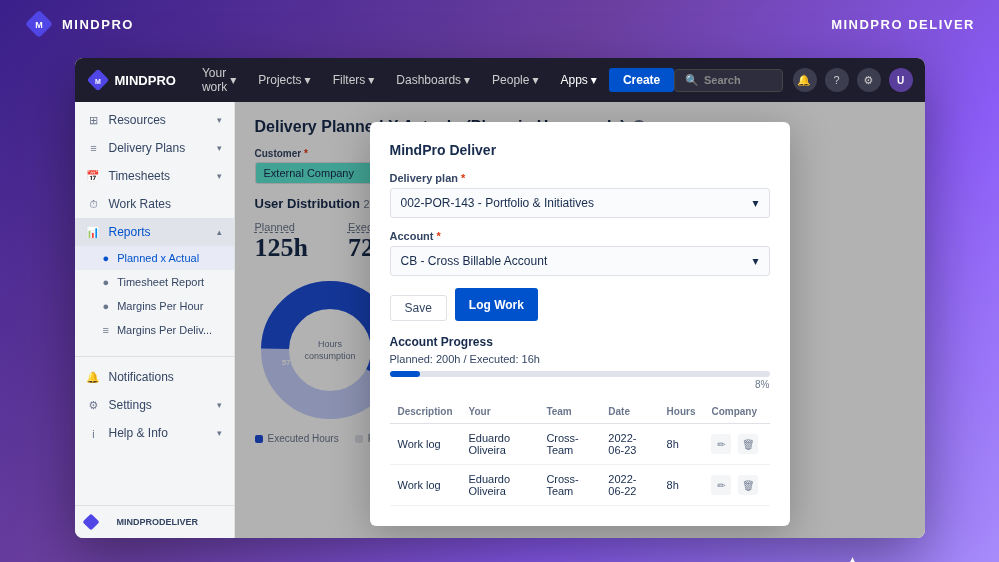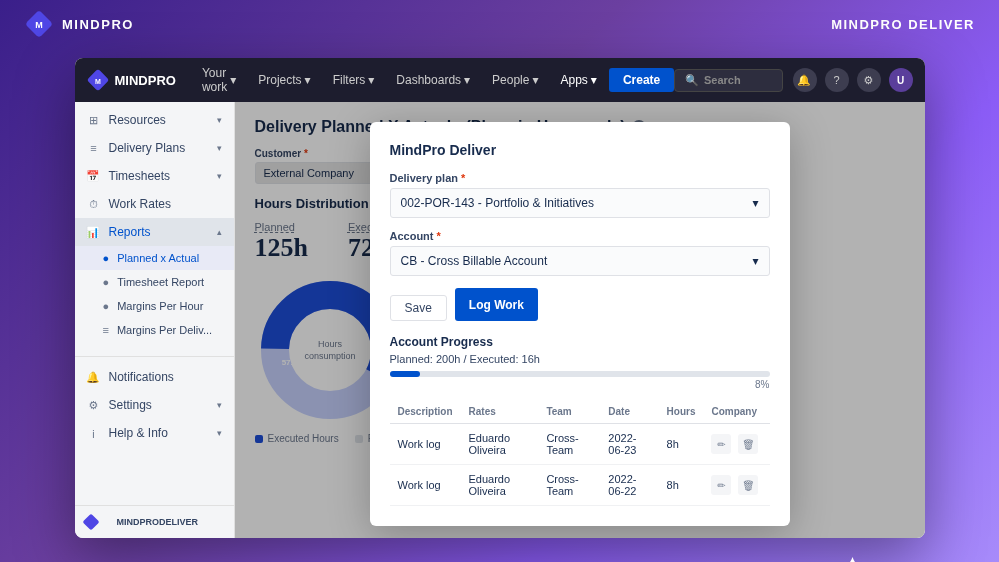--- a/index.html
+++ b/index.html
@@ -278,21 +278,21 @@
       font-size: 10px;
       font-weight: 600;
       color: #344563;
     }
     .filter-label .required { color: #de350b; }
     .filter-select {
       display: flex;
       align-items: center;
       border: 1px solid #dfe1e6;
       border-radius: 3px;
-      background: #e5e5e5;
+      background: #5eead4;
       padding: 4px 8px;
       font-size: 11px;
       color: #172b4d;
       gap: 6px;
       cursor: pointer;
       min-width: 130px;
     }
     .filter-select-text { flex: 1; }
     .filter-chevron { color: #6b778c; font-size: 9px; }
     .filter-date {
@@ -715,21 +715,21 @@
               <div class="filter-label">
                 <span>Start Date</span>
                 <span class="required"> *</span>
               </div>
               <div class="filter-date">From: 05/04/2...</div>
             </div>
           </div>
 
           <div>
             <div class="hours-section-title">
-              <span>Hours Distribution</span>
+              <span>User Distribution</span>
               <span class="hours-subtitle">2022 (May to Jun)</span>
             </div>
             <div class="metrics-row">
               <div class="metric-item">
                 <span class="metric-label">Planned</span>
                 <span class="metric-value">125h</span>
               </div>
               <div class="metric-item">
                 <span class="metric-label">Executed</span>
                 <span class="metric-value">72h</span>
@@ -810,21 +810,21 @@
               <div class="account-progress-sub">Planned: 200h / Executed: 16h</div>
               <div class="progress-bar-outer">
                 <div class="progress-bar-inner" style="width:8%;"></div>
               </div>
               <div class="progress-percent">8%</div>
 
               <table class="modal-table">
                 <thead>
                   <tr>
                     <th>Description</th>
-                    <th>Rates</th>
+                    <th>Your</th>
                     <th>Team</th>
                     <th>Date</th>
                     <th>Hours</th>
                     <th>Company</th>
                   </tr>
                 </thead>
                 <tbody>
                   <tr>
                     <td>Work log</td>
                     <td>Eduardo Oliveira</td>

